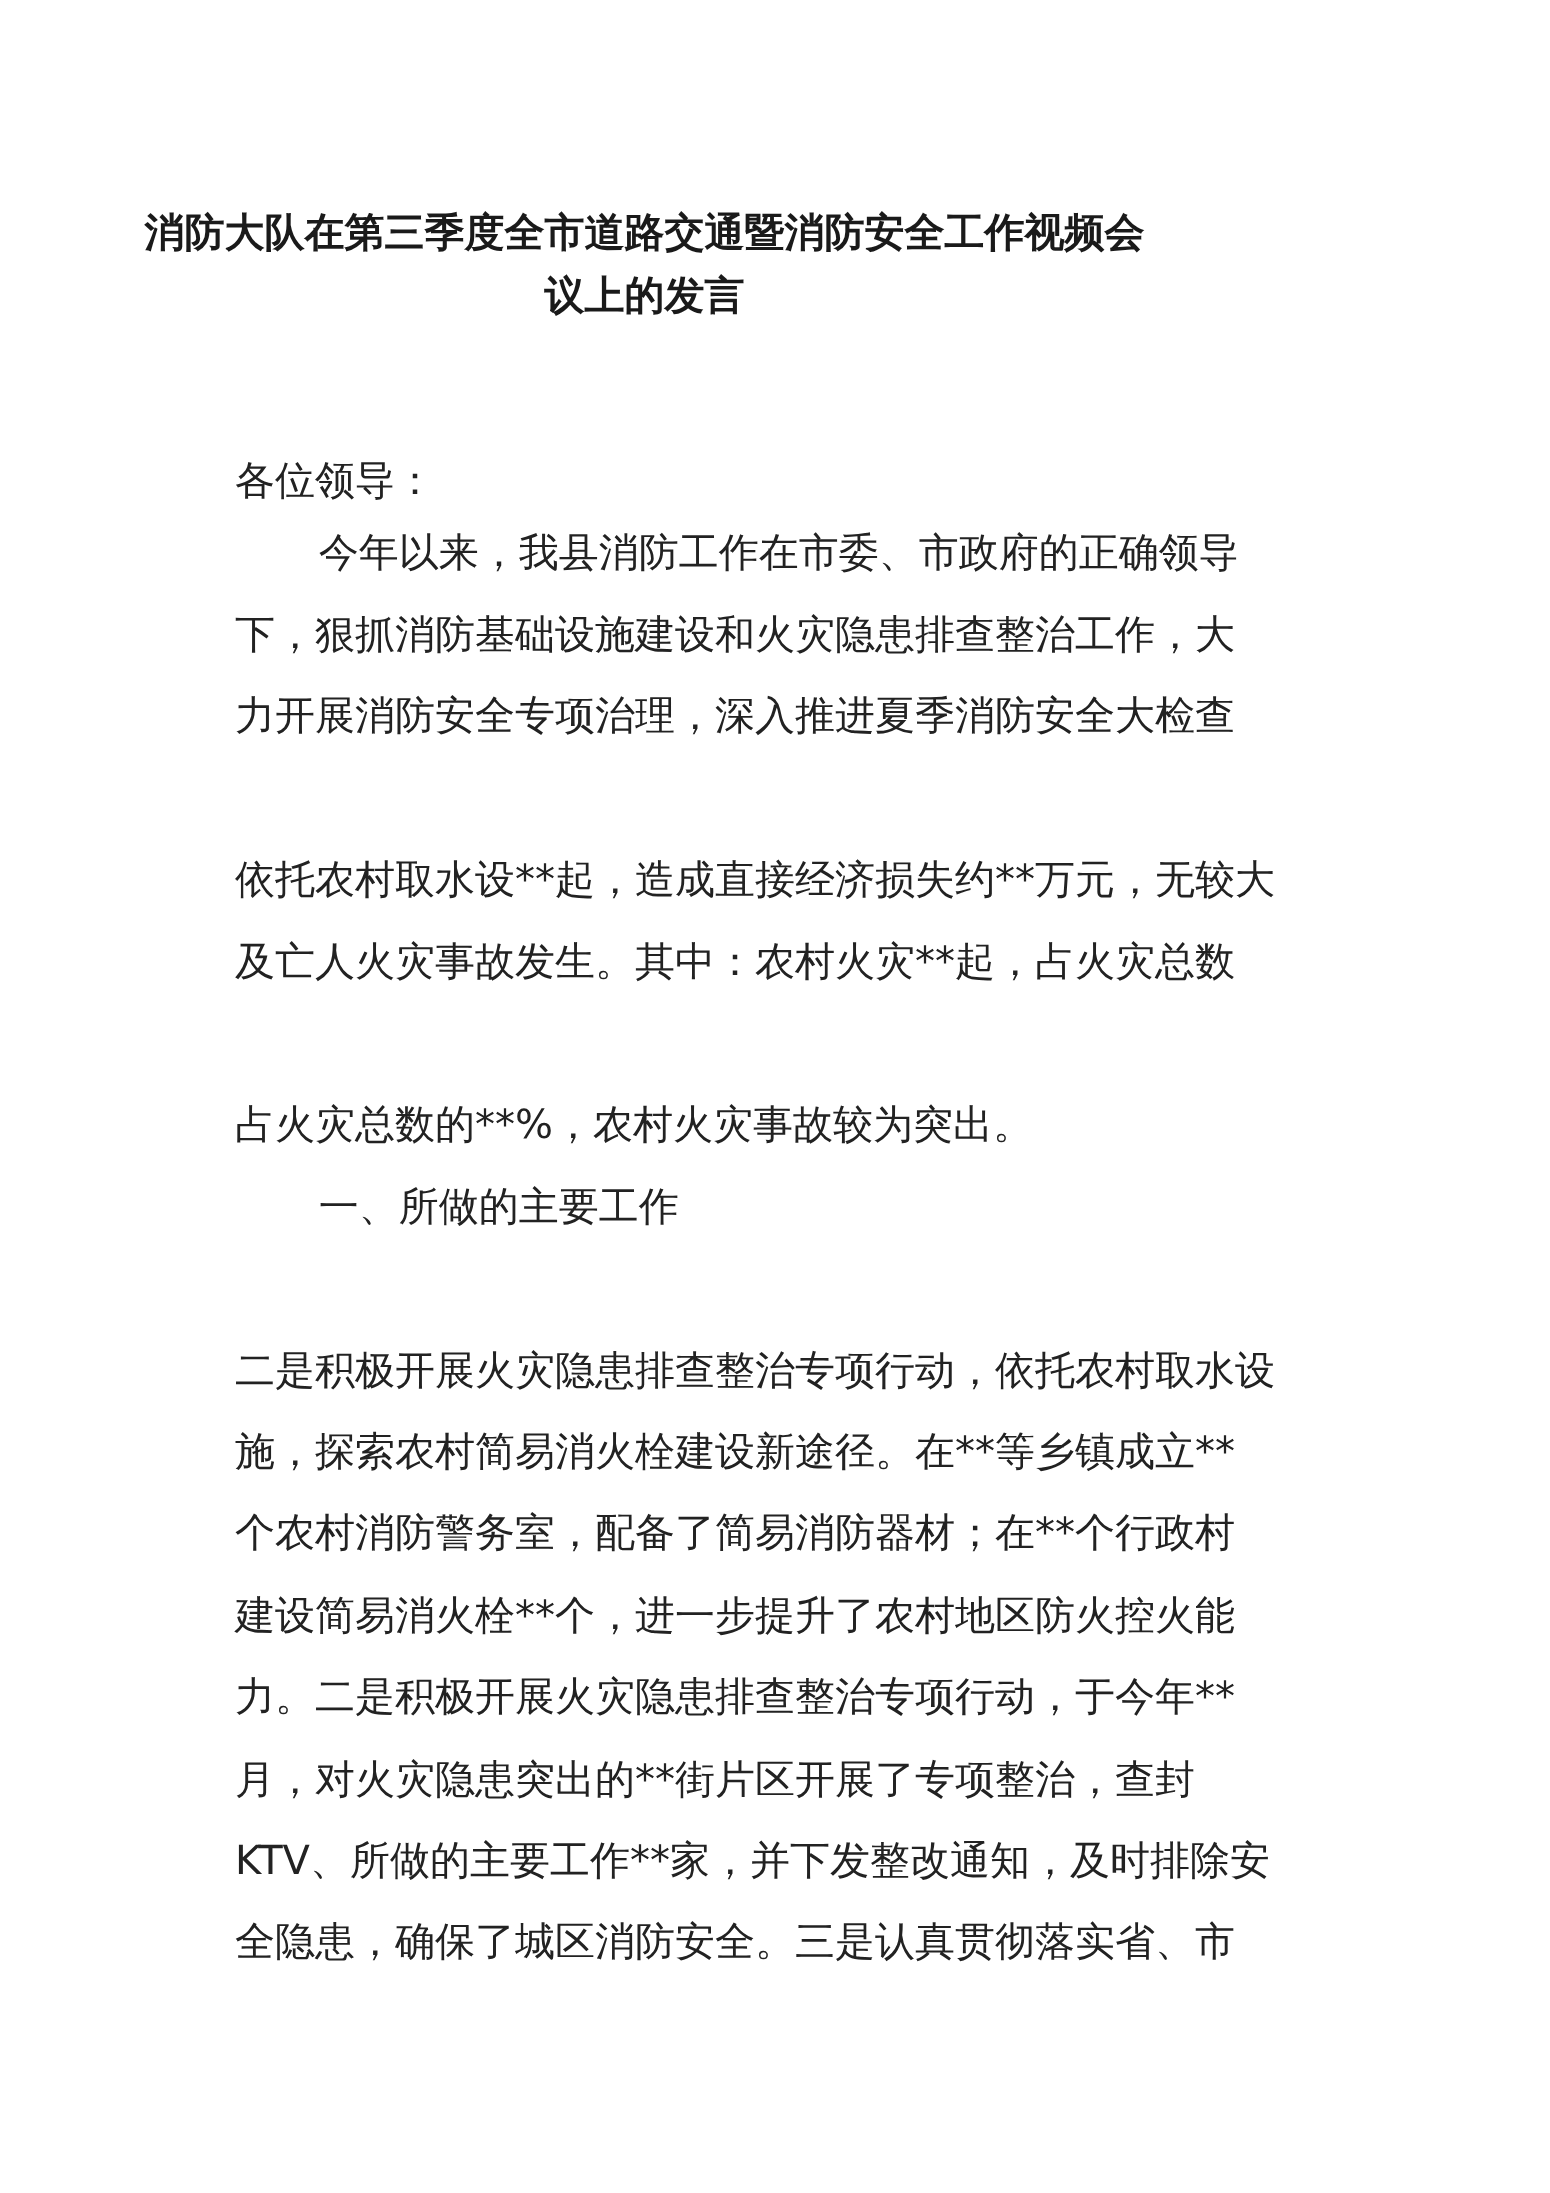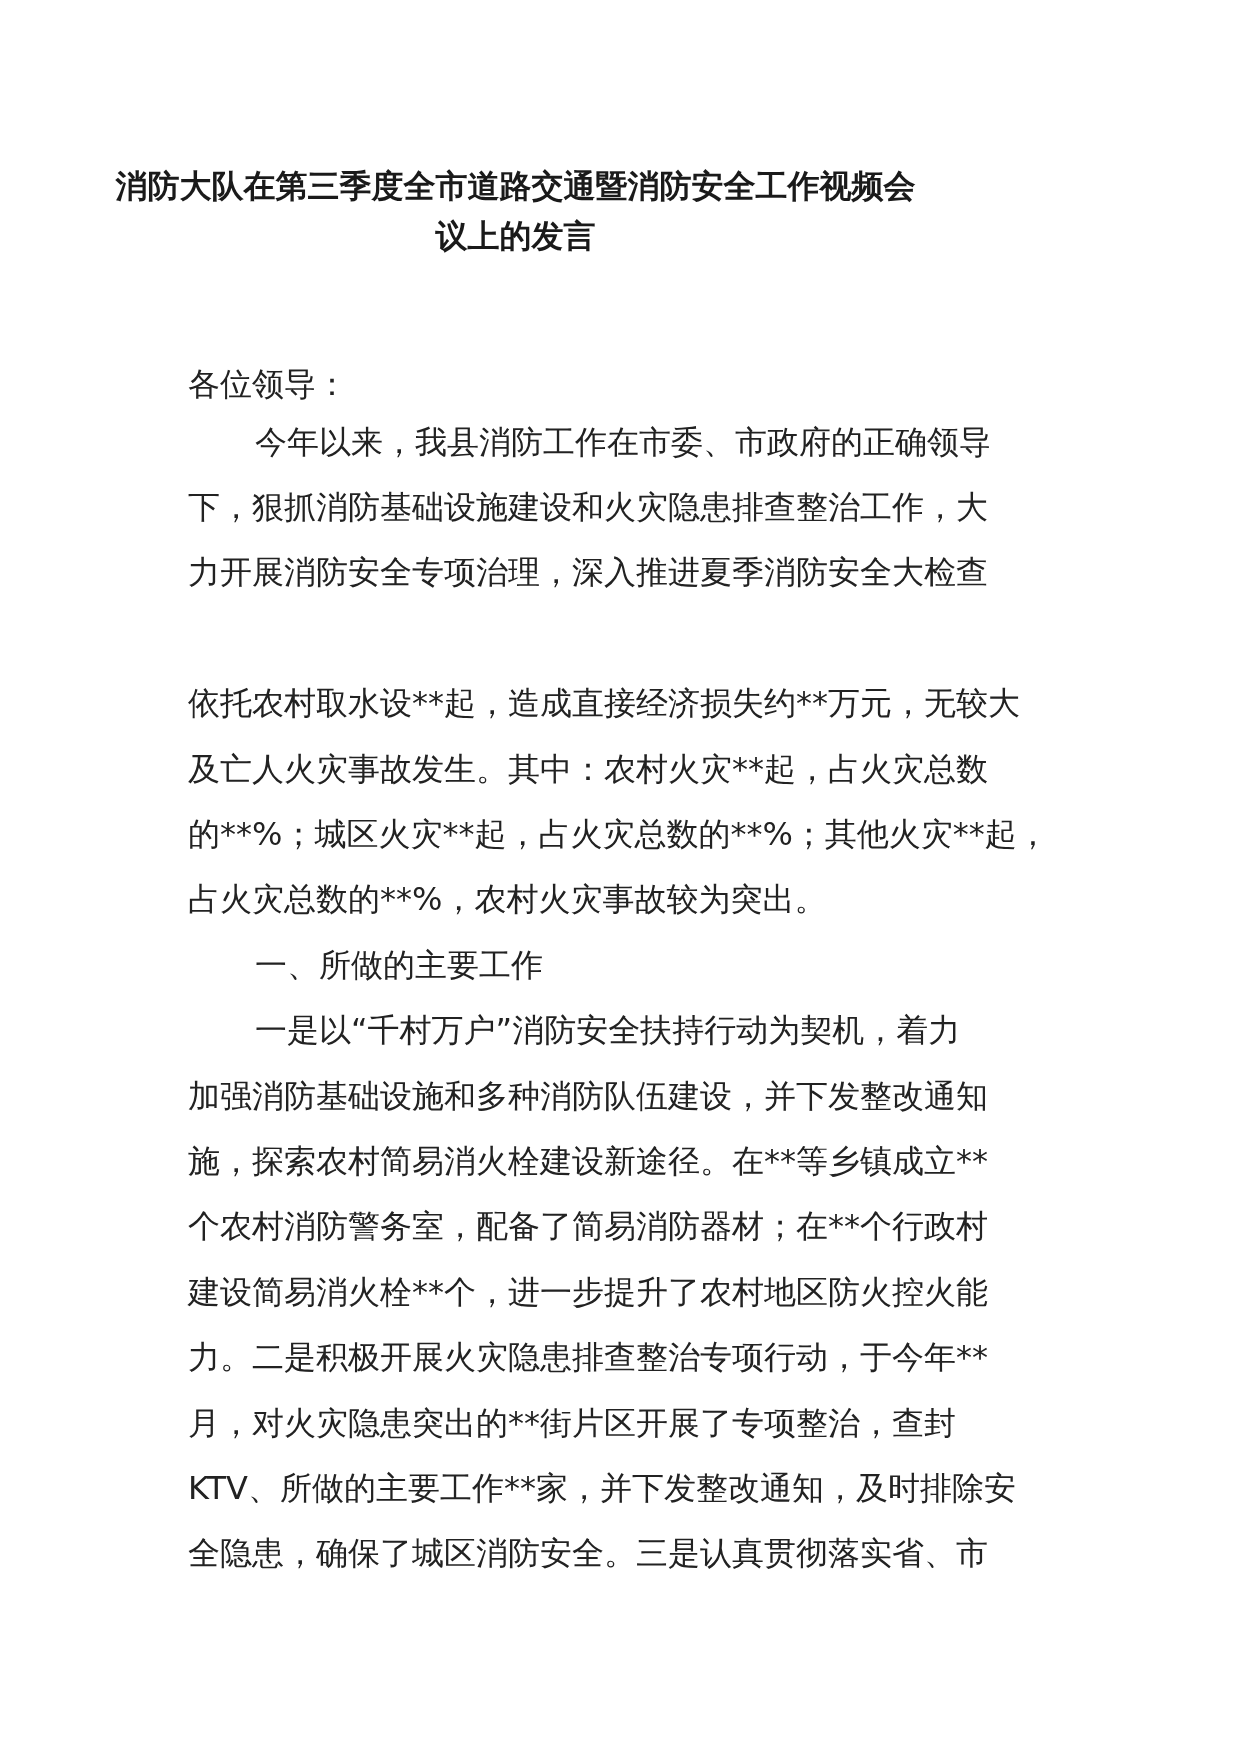--- a/index.html
+++ b/index.html
@@ -54,25 +54,23 @@
 <div class="page">
   <div class="title-line l1">消防大队在第三季度全市道路交通暨消防安全工作视频会</div>
   <div class="title-line l2">议上的发言</div>
 
   <div class="line" style="top:364px">各位领导：</div>
   <div class="line indent" style="top:422px">今年以来，我县消防工作在市委、市政府的正确领导</div>
   <div class="line" style="top:487px">下，狠抓消防基础设施建设和火灾隐患排查整治工作，大</div>
   <div class="line" style="top:552px">力开展消防安全专项治理，深入推进夏季消防安全大检查</div>
   <div class="line" style="top:683px">依托农村取水设**起，造成直接经济损失约**万元，无较大</div>
   <div class="line" style="top:749px">及亡人火灾事故发生。其中：农村火灾**起，占火灾总数</div>
-  <div class="line" style="top:814px">的**%；城区火灾**起，占火灾总数的**%；其他火灾**起，</div>
   <div class="line" style="top:879px">占火灾总数的**%，农村火灾事故较为突出。</div>
   <div class="line indent" style="top:945px">一、所做的主要工作</div>
-  <div class="line indent" style="top:1010px">一是以“千村万户”消防安全扶持行动为契机，着力</div>
-  <div class="line" style="top:1076px">加强消防基础设施和多种消防队伍建设，并下发整改通知</div>
+  <div class="line" style="top:1076px">二是积极开展火灾隐患排查整治专项行动，依托农村取水设</div>
   <div class="line" style="top:1141px">施，探索农村简易消火栓建设新途径。在**等乡镇成立**</div>
   <div class="line" style="top:1206px">个农村消防警务室，配备了简易消防器材；在**个行政村</div>
   <div class="line" style="top:1272px">建设简易消火栓**个，进一步提升了农村地区防火控火能</div>
   <div class="line" style="top:1337px">力。二是积极开展火灾隐患排查整治专项行动，于今年**</div>
   <div class="line" style="top:1403px">月，对火灾隐患突出的**街片区开展了专项整治，查封</div>
   <div class="line" style="top:1468px">KTV、所做的主要工作**家，并下发整改通知，及时排除安</div>
   <div class="line" style="top:1533px">全隐患，确保了城区消防安全。三是认真贯彻落实省、市</div>
 </div>
 
 </body></html>

